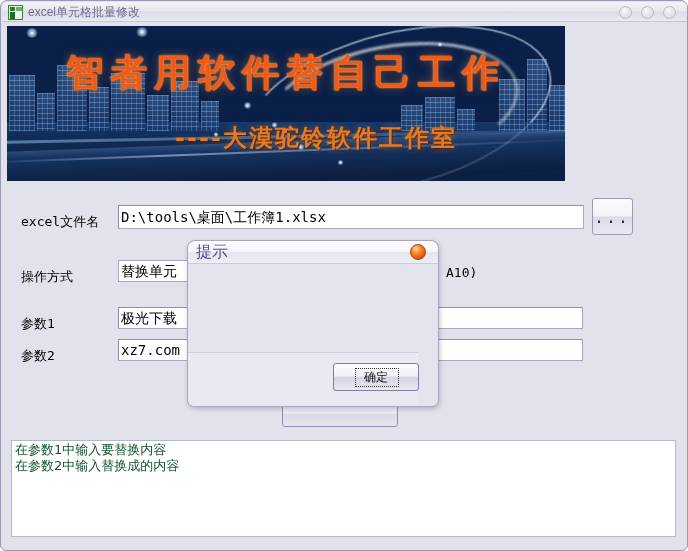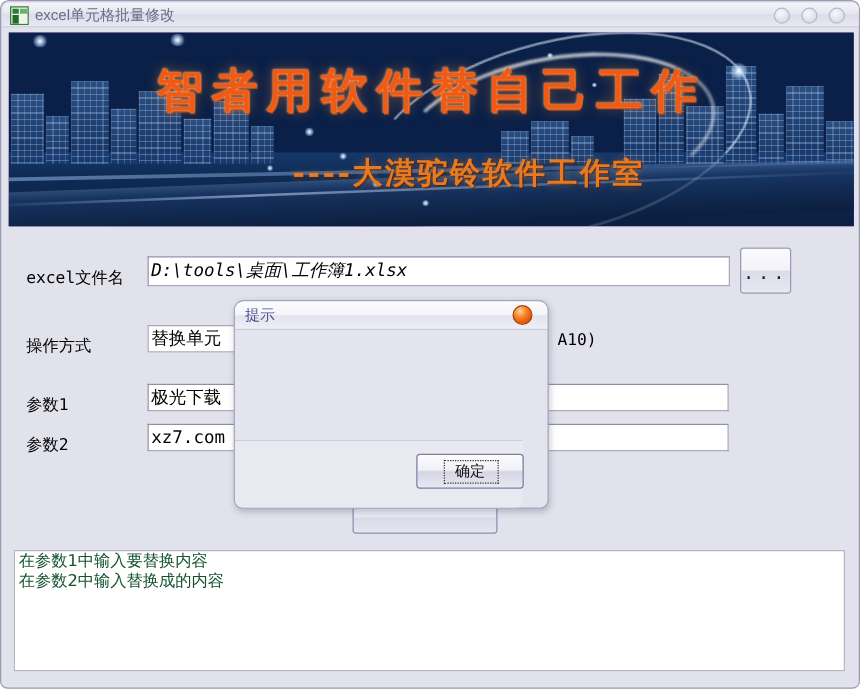--- a/index.html
+++ b/index.html
@@ -70,24 +70,24 @@
     box-sizing: border-box;
   }
   #btn-minimize { left: 617px; }
   #btn-maximize { left: 639px; }
   #btn-close    { left: 661px; }
 
   
   #banner {
     position: absolute;
     left: 6px; top: 25px;
-    width: 676px;
+    width: 558px;
     height: 155px;
     overflow: hidden;
-    background: #4c1d95;
+    background: #000000;
   }
   #banner .sky {
     position: absolute; left:0; top:0; width:100%; height:100%;
     background:
       radial-gradient(ellipse 260px 130px at 68% 30%, rgba(120,170,230,0.45) 0%, rgba(20,50,100,0) 70%),
       radial-gradient(ellipse 500px 220px at 50% 110%, rgba(45,90,150,0.55) 0%, rgba(8,22,52,0) 72%),
       linear-gradient(to bottom, #061530 0%, #0c2a58 40%, #123566 62%, #0d2murat 63%, #0b2550 100%);
     background-color: #0a2048;
   }
   #banner .horizon {
@@ -195,21 +195,21 @@
     font-family: "DejaVu Sans Mono", monospace;
     font-size: 13px;
     color: #000000;
     padding: 0 2px;
     line-height: 20px;
     outline: none;
   }
   #excel-file-label { left: 20px; top: 212px; }
   #excel-file-input {
     left: 117px; top: 204px; width: 466px; height: 24px;
-    line-height: 22px; font-size: 14px; font-style: italic;
+    line-height: 22px; font-size: 14px;
   }
   #browse-button {
     position: absolute;
     left: 591px; top: 197px;
     width: 41px; height: 37px;
     box-sizing: border-box;
     background: linear-gradient(to bottom, #fbfbfe 0%, #f2f2f8 48%, #dcdce9 52%, #e8e8f2 100%);
     border: 1px solid #9b9bb4;
     border-radius: 3px;
   }
@@ -329,21 +329,21 @@
     left: 0; top: 0;
     width: 250px; height: 22px;
     background: linear-gradient(to bottom, #fdfdff 0%, #f4f4fa 48%, #e4e4ef 53%, #eeeef6 100%);
     border-radius: 7px 7px 0 0;
     border-bottom: 1px solid #c9c9da;
   }
   #dialog-title {
     position: absolute;
     left: 8px; top: 3px;
     font-family: "Liberation Sans", sans-serif;
-    font-size: 12px;
+    font-size: 16px;
     color: #4d4d8c;
     line-height: 16px;
   }
   #dialog-close {
     position: absolute;
     left: 222px; top: 3px;
     width: 16px; height: 16px;
     border-radius: 50%;
     background: radial-gradient(circle at 36% 28%, #ffd3a8 0%, #f98a2a 34%, #e8530d 72%, #b93703 100%);
     border: 1px solid #a8400a;

